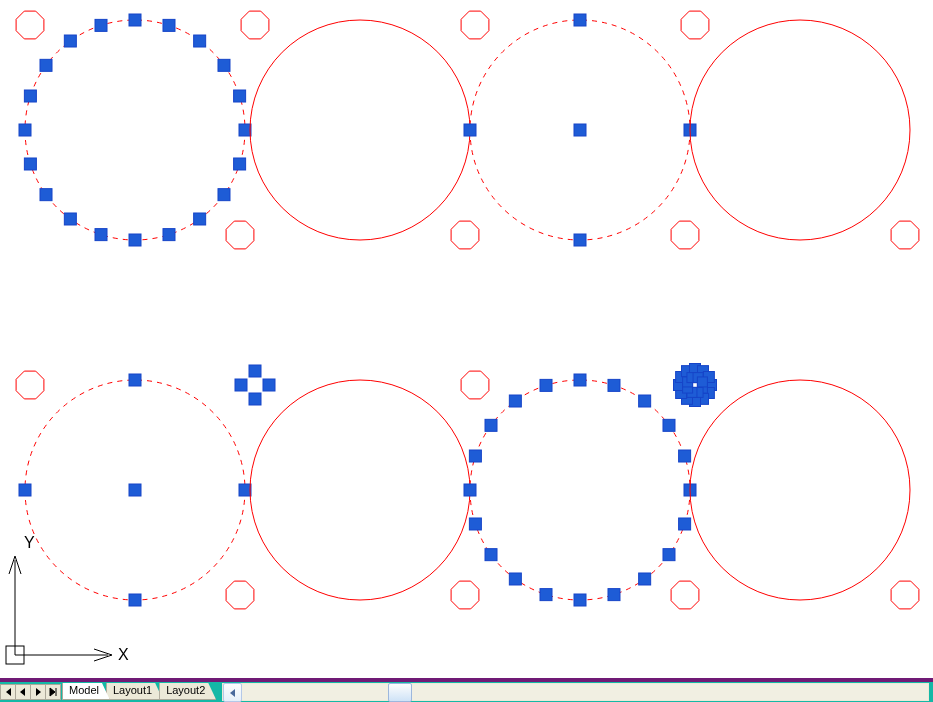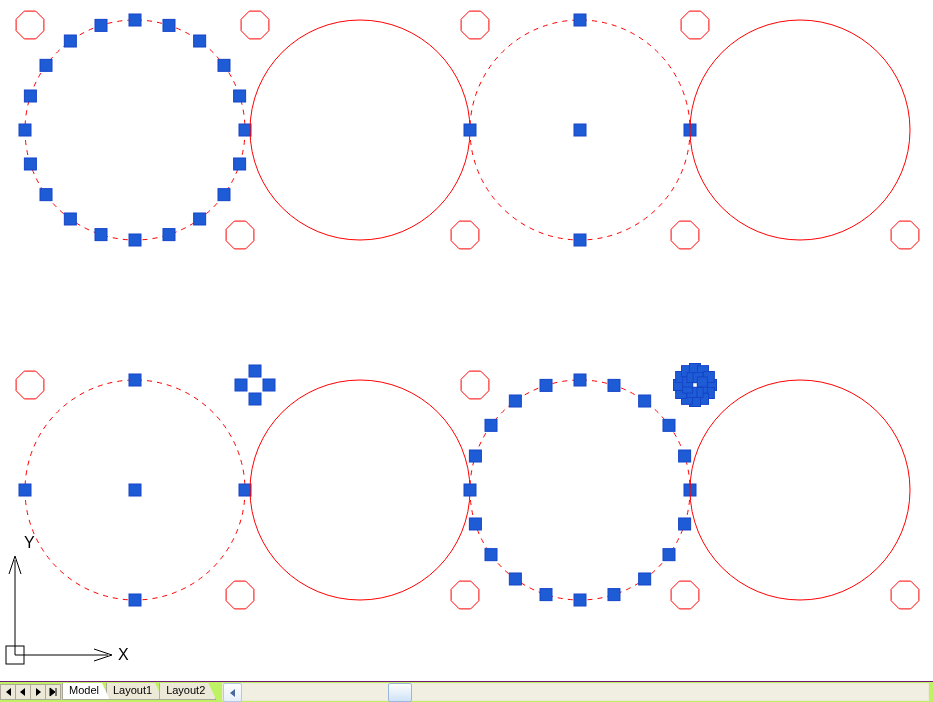--- a/index.html
+++ b/index.html
@@ -18,22 +18,22 @@
     left: 0; top: 0;
     width: 933px;
     height: 680px;
     background: #fff;
   }
   .bottombar {
     position: absolute;
     left: 0; bottom: 0;
     width: 933px;
     height: 20px;
-    background: #bef264;
-    border-top: 1px solid #701a75;
+    background: #14b8a6;
+    border-top: 4px solid #701a75;
     display: flex;
     align-items: center;
   }
   .nav-btn {
     width: 16px;
     height: 16px;
     background: #ece9d8;
     border: 1px solid #aca899;
     display: flex;
     align-items: center;

